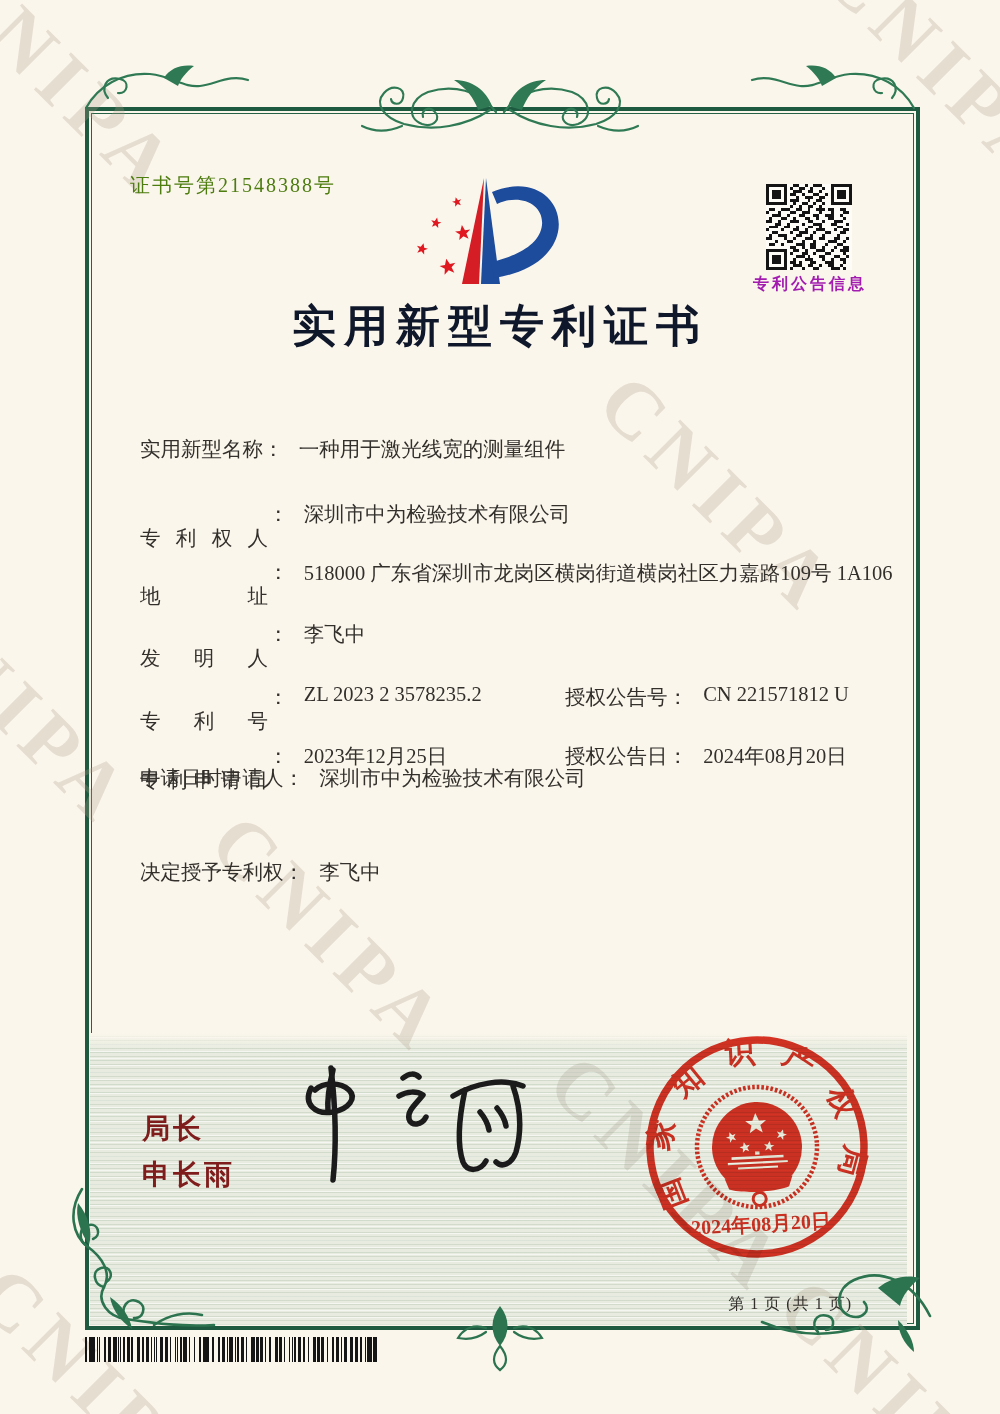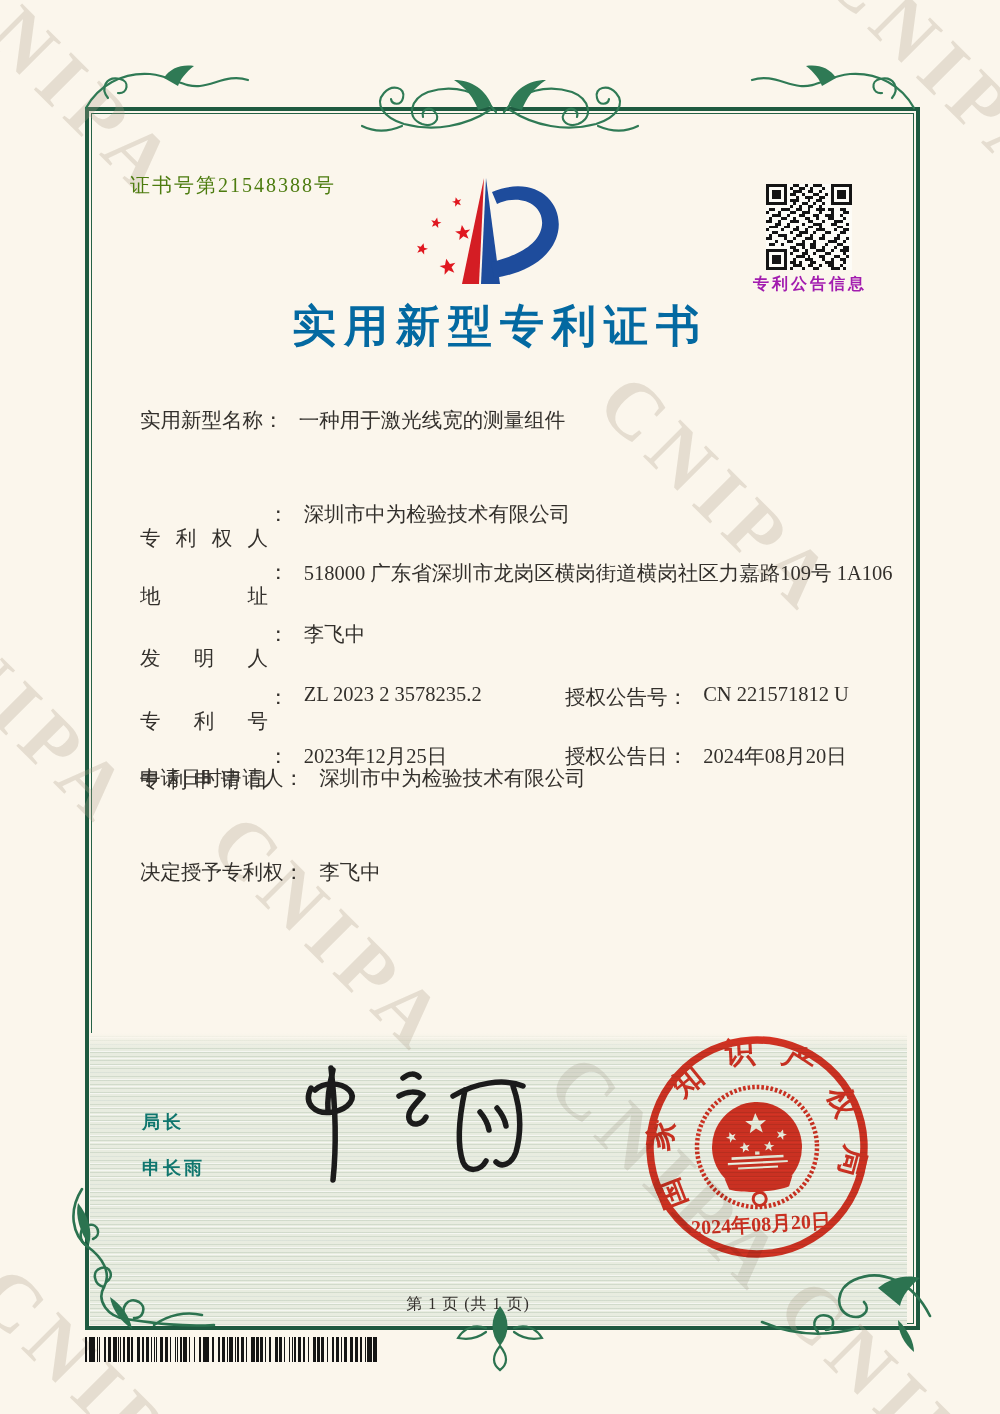--- a/index.html
+++ b/index.html
@@ -33,21 +33,21 @@
       linear-gradient(180deg,#fbf6ec 0,rgba(251,246,236,0) 16px),
       repeating-linear-gradient(0deg,rgba(120,150,120,.20) 0 1px,rgba(0,0,0,0) 1px 4px),
       repeating-linear-gradient(0deg,rgba(255,255,255,.55) 0 1px,rgba(0,0,0,0) 1px 7px);
   }
   .cert-no{
     position:absolute;left:130px;top:172px;z-index:2;
     font-size:20px;letter-spacing:2px;color:#4d7c0f;
   }
   .title{
     position:absolute;left:0;top:297px;width:1000px;text-align:center;z-index:2;
-    font-size:44px;font-weight:bold;letter-spacing:8px;color:#0369a1;
+    font-size:44px;font-weight:bold;letter-spacing:8px;color:#0f172a;
   }
   .qr-wrap{position:absolute;left:766px;top:184px;width:86px;height:86px;z-index:2;}
   .qr-caption{
     position:absolute;left:722px;top:274px;width:176px;text-align:center;z-index:2;
     font-size:16px;letter-spacing:3px;font-weight:bold;color:#a21caf;
   }
   .row{position:absolute;left:140px;z-index:2;font-size:20.5px;color:#33302c;white-space:nowrap;}
   .row .lbl-j{display:inline-block;width:128px;text-align:justify;text-align-last:justify;vertical-align:top;margin-top:24px;}
   .row .lbl-n{display:inline-block;vertical-align:top;}
   .row .val{display:inline-block;margin-left:10px;vertical-align:top;}
@@ -55,24 +55,24 @@
   .row.wrap .val{width:612px;line-height:30px;}
   .col2{left:565px;}
   .legal{
     position:absolute;left:123px;top:958px;width:762px;z-index:2;
     font-size:19px;font-weight:bold;line-height:38px;letter-spacing:.5px;color:#2c2a26;
   }
   .legal .l1{text-indent:38px;}
   .officer{
     position:absolute;left:142px;z-index:2;
     font-family:"Liberation Sans","DejaVu Sans",sans-serif;
-    font-size:18px;font-weight:bold;letter-spacing:3px;color:#0f766e;
+    font-size:28px;font-weight:bold;letter-spacing:3px;color:#7f1d1d;
   }
   .footer{
-    position:absolute;left:93px;top:1294px;width:750px;text-align:center;z-index:2;
+    position:absolute;left:102px;top:1294px;width:750px;text-align:right;z-index:2;
     font-size:16px;color:#33302c;letter-spacing:1px;
   }
   .barcode{
     position:absolute;left:85px;top:1337px;width:292px;height:25px;z-index:2;
     background-image:
       repeating-linear-gradient(90deg,#151515 0 2px,rgba(0,0,0,0) 2px 4px,#151515 4px 7px,rgba(0,0,0,0) 7px 9px,#151515 9px 10px,rgba(0,0,0,0) 10px 14px,#151515 14px 15px,rgba(0,0,0,0) 15px 19px),
       repeating-linear-gradient(90deg,#151515 0 1px,rgba(0,0,0,0) 1px 6px,#151515 6px 9px,rgba(0,0,0,0) 9px 12px,#151515 12px 13px,rgba(0,0,0,0) 13px 23px);
   }
   .seal{position:absolute;left:642px;top:1032px;z-index:3;opacity:.95;mix-blend-mode:multiply;}
   .sig{position:absolute;left:275px;top:1060px;z-index:2;}
@@ -203,21 +203,21 @@
       M8 26h2v1h-2z M11 26h1v1h-1z M15 26h2v1h-2z M20 26h3v1h-3z M26 26h1v1h-1z
       M9 27h3v1h-3z M14 27h2v1h-2z M18 27h1v1h-1z M21 27h2v1h-2z M25 27h1v1h-1z
       M8 28h1v1h-1z M12 28h1v1h-1z M16 28h2v1h-2z M22 28h3v1h-3z M26 28h1v1h-1z"></path>
     </g>
   </svg>
 </div>
 <div class="qr-caption">专利公告信息</div>
 
 <div class="title">实用新型专利证书</div>
 
-<div class="row" style="top:406px">
+<div class="row" style="top:435px">
   <span class="lbl-n"><span>实用新型名称</span><span>：</span></span>
   <span class="val">一种用于激光线宽的测量组件</span>
 </div>
 
 <div class="row" style="top:500px">
   <span class="lbl-j">专利权人</span><span>：</span>
   <span class="val">深圳市中为检验技术有限公司</span>
 </div>
 
 <div class="row wrap" style="top:558px">

